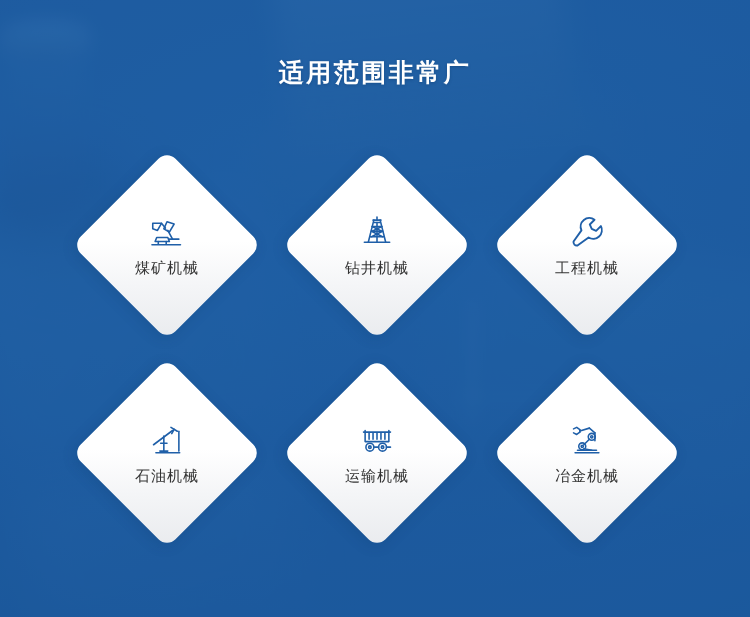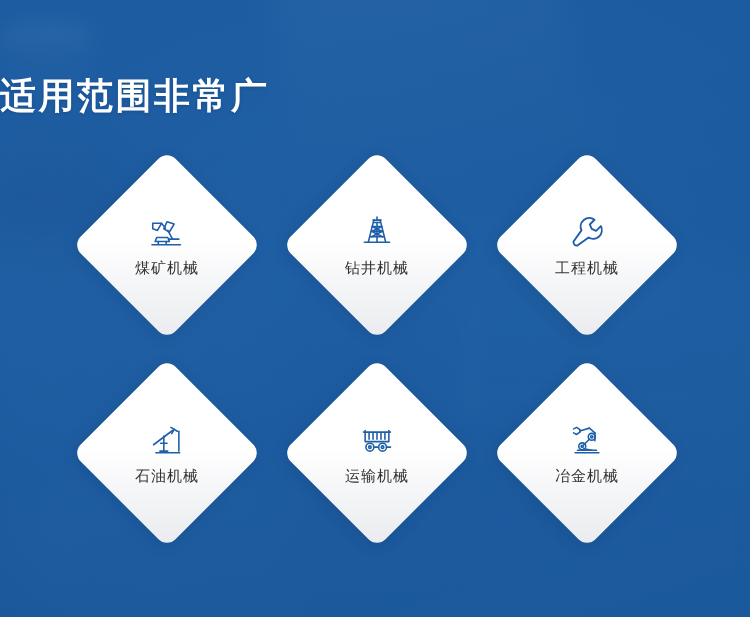--- a/index.html
+++ b/index.html
@@ -100,29 +100,28 @@
   }
   .bg-tint {
     position:absolute; inset:0;
     background:rgba(29,92,163,.55);
   }
 
   
   #title {
     position:absolute;
     left:0; right:0; top:52px;
-    text-align:left;
+    text-align:center;
     color:#ffffff;
-    font-size:36px;
+    font-size:25px;
     font-weight:bold;
     letter-spacing:2.5px;
     line-height:40px;
     text-shadow:0 1px 3px rgba(10,50,95,.35);
     z-index:5;
-    margin-top:24px;
   }
 
   
   #grid { position:absolute; inset:0; z-index:4; }
 
   .card {
     position:absolute;
     width:134px;
     height:134px;
     transform:rotate(45deg);

